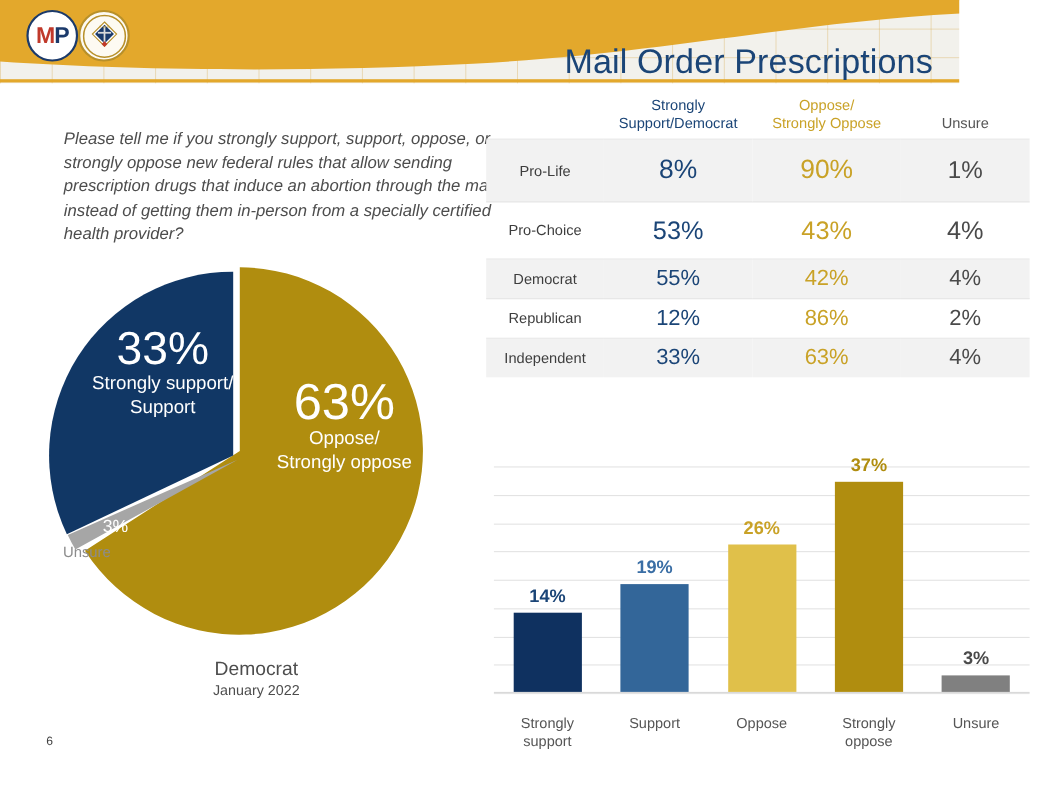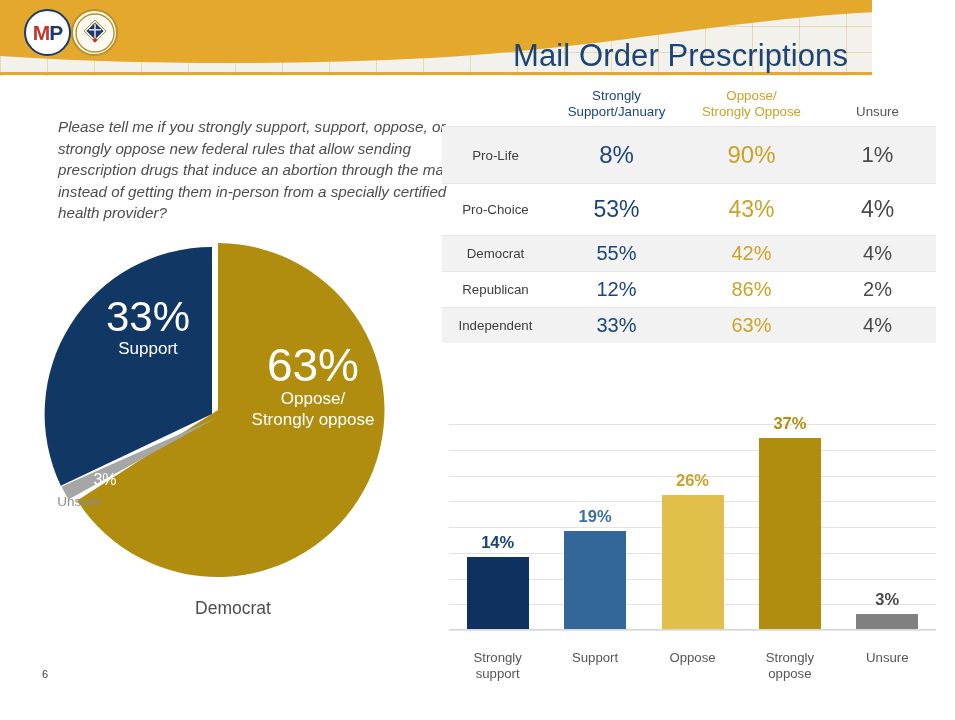--- a/index.html
+++ b/index.html
@@ -157,44 +157,46 @@
 
       <path d="M190 182 L190 15 A167 167 0 1 1 49.2 272.6 Z" fill="#b08d0f"></path>
 
       <path d="M184 186 L32.8 257.7 A167 167 0 0 1 184 19 Z" fill="#113765"></path>
 
       <path d="M188 190 L40.5 271.6 A167 167 0 0 1 33.6 258.4 Z" fill="#a6a6a6"></path>
     </svg>
 
     <div class="pie-lab" id="lab-support">
       <div class="big">33%</div>
+      <div class="sub">Strongly support/</div>
       <div class="sub">Support</div>
     </div>
 
     <div class="pie-lab" id="lab-oppose">
       <div class="big" style="font-size:46px">63%</div>
       <div class="sub">Oppose/</div>
       <div class="sub">Strongly oppose</div>
     </div>
 
     <div class="unsure-pct">3%</div>
     <div class="unsure-lab">Unsure</div>
 
     <div class="pie-caption">
       <div class="c1">Democrat</div>
+      <div class="c2">January 2022</div>
     </div>
   </div>
 
   <table class="tbl">
     <thead>
       <tr>
         <th class="th-blank"></th>
         <th class="th-support">
           <div>Strongly</div>
-          <div>Support/January</div>
+          <div>Support/Democrat</div>
         </th>
         <th class="th-oppose">
           <div>Oppose/</div>
           <div>Strongly Oppose</div>
         </th>
         <th class="th-unsure">Unsure</th>
       </tr>
     </thead>
     <tbody>
       <tr class="shaded">

